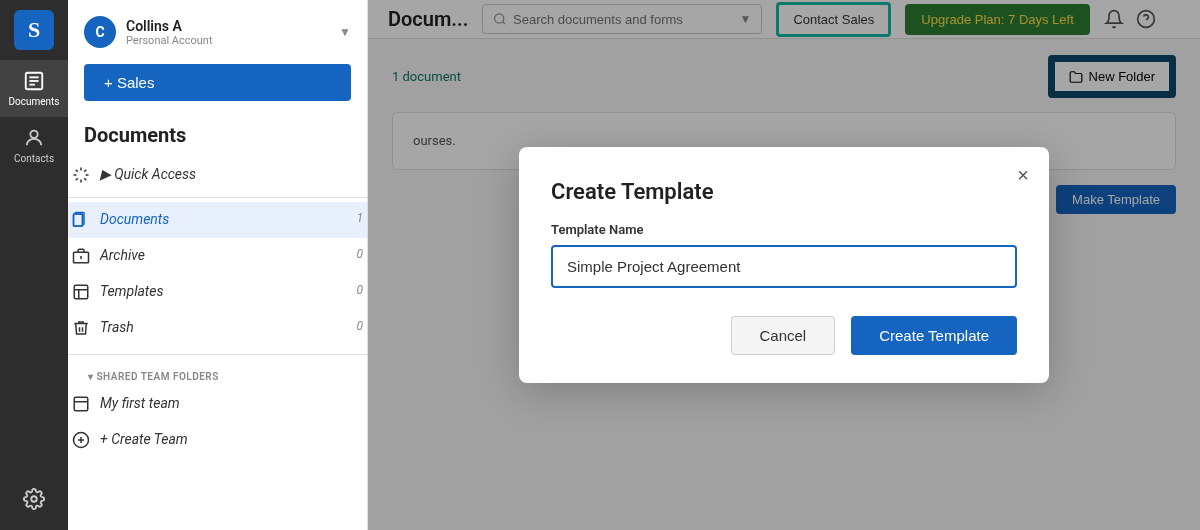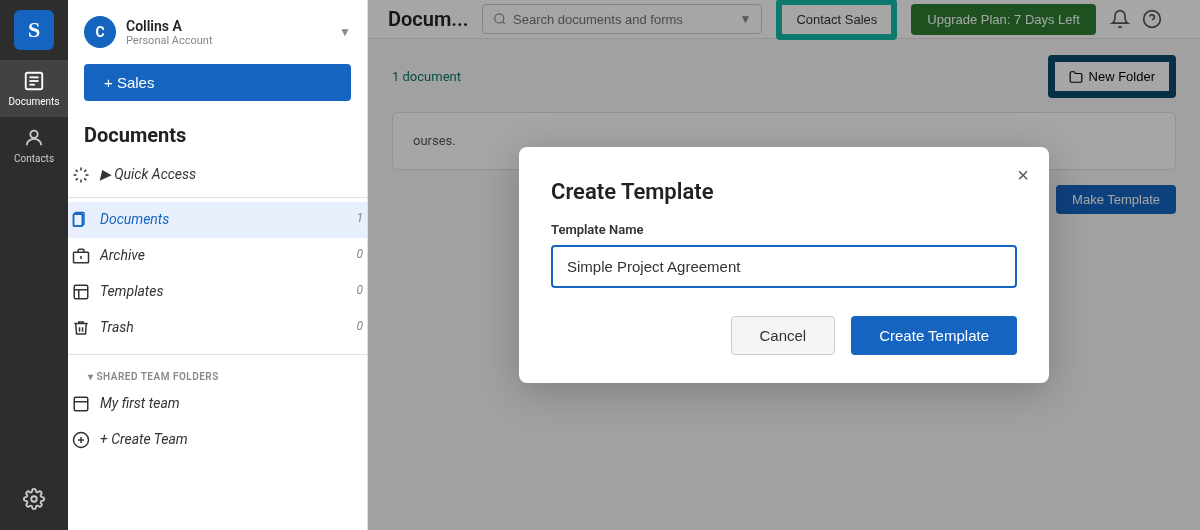--- a/index.html
+++ b/index.html
@@ -153,31 +153,31 @@
     .search-box input {
       border: none;
       outline: none;
       font-size: 13px;
       color: #555;
       width: 100%;
       background: transparent;
     }
     .search-chevron { color: #888; font-size: 12px; }
     .btn-contact-sales {
-      border: 6px solid #14b8a6;
+      border: 3px solid #14b8a6;
       background: #fff;
       padding: 7px 14px;
       border-radius: 4px;
       font-size: 13px;
       cursor: pointer;
       color: #333;
     }
     .btn-upgrade {
       background: #2e7d32;
-      color: #ffffff;
+      color: #fde047;
       border: none;
       padding: 8px 16px;
       border-radius: 4px;
       font-size: 13px;
       font-weight: 500;
       cursor: pointer;
     }
     .top-bar-icons { display: flex; gap: 12px; color: #555; align-items: center; }
     .top-bar-icons svg { width: 20px; height: 20px; cursor: pointer; }
 

